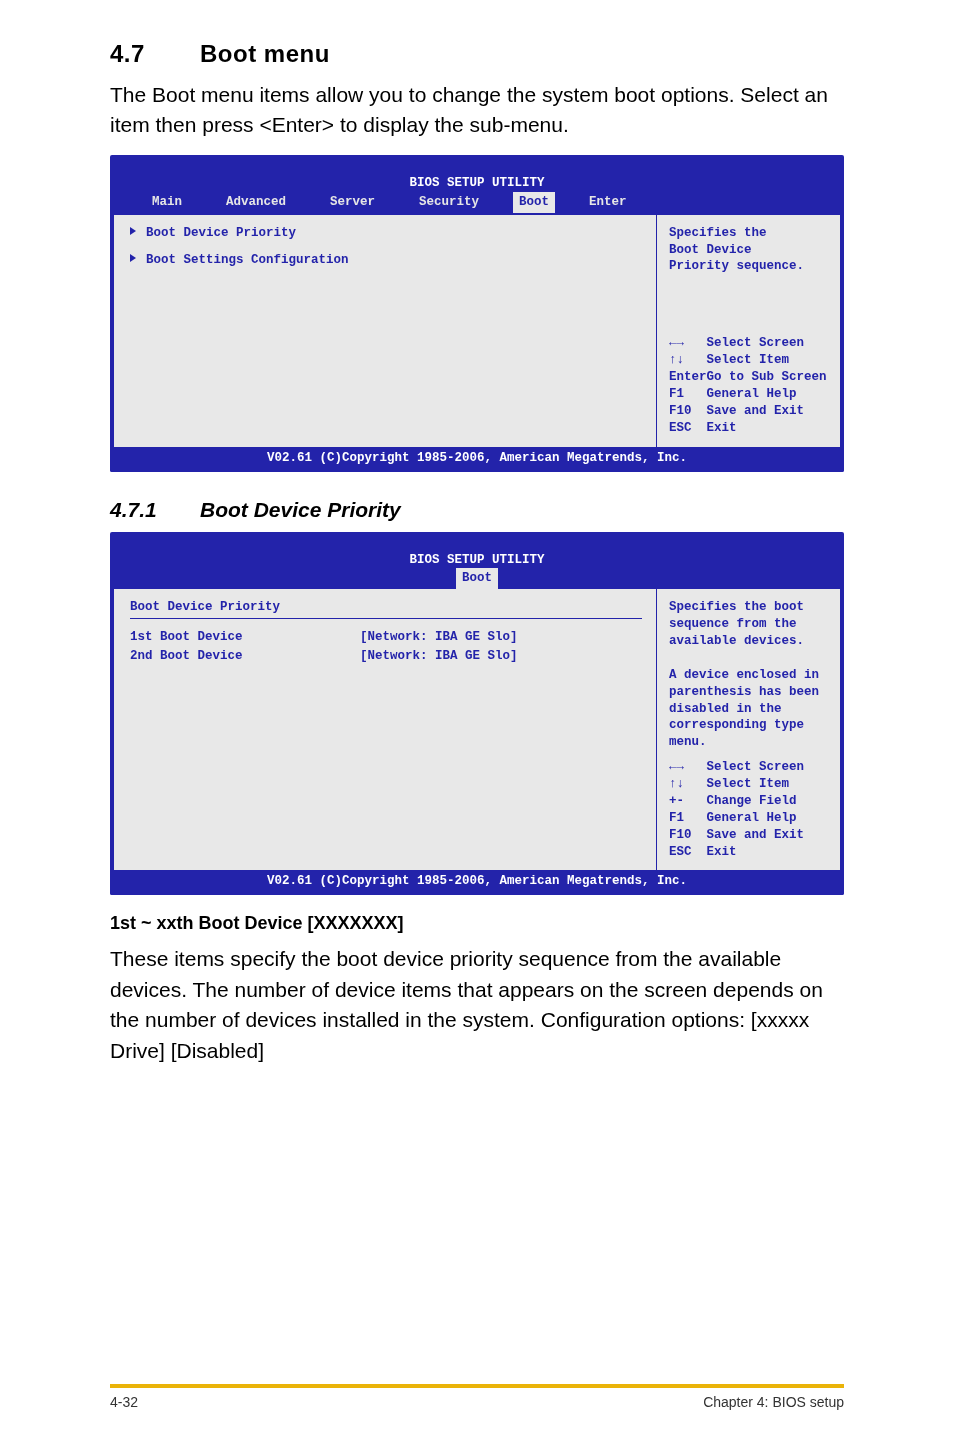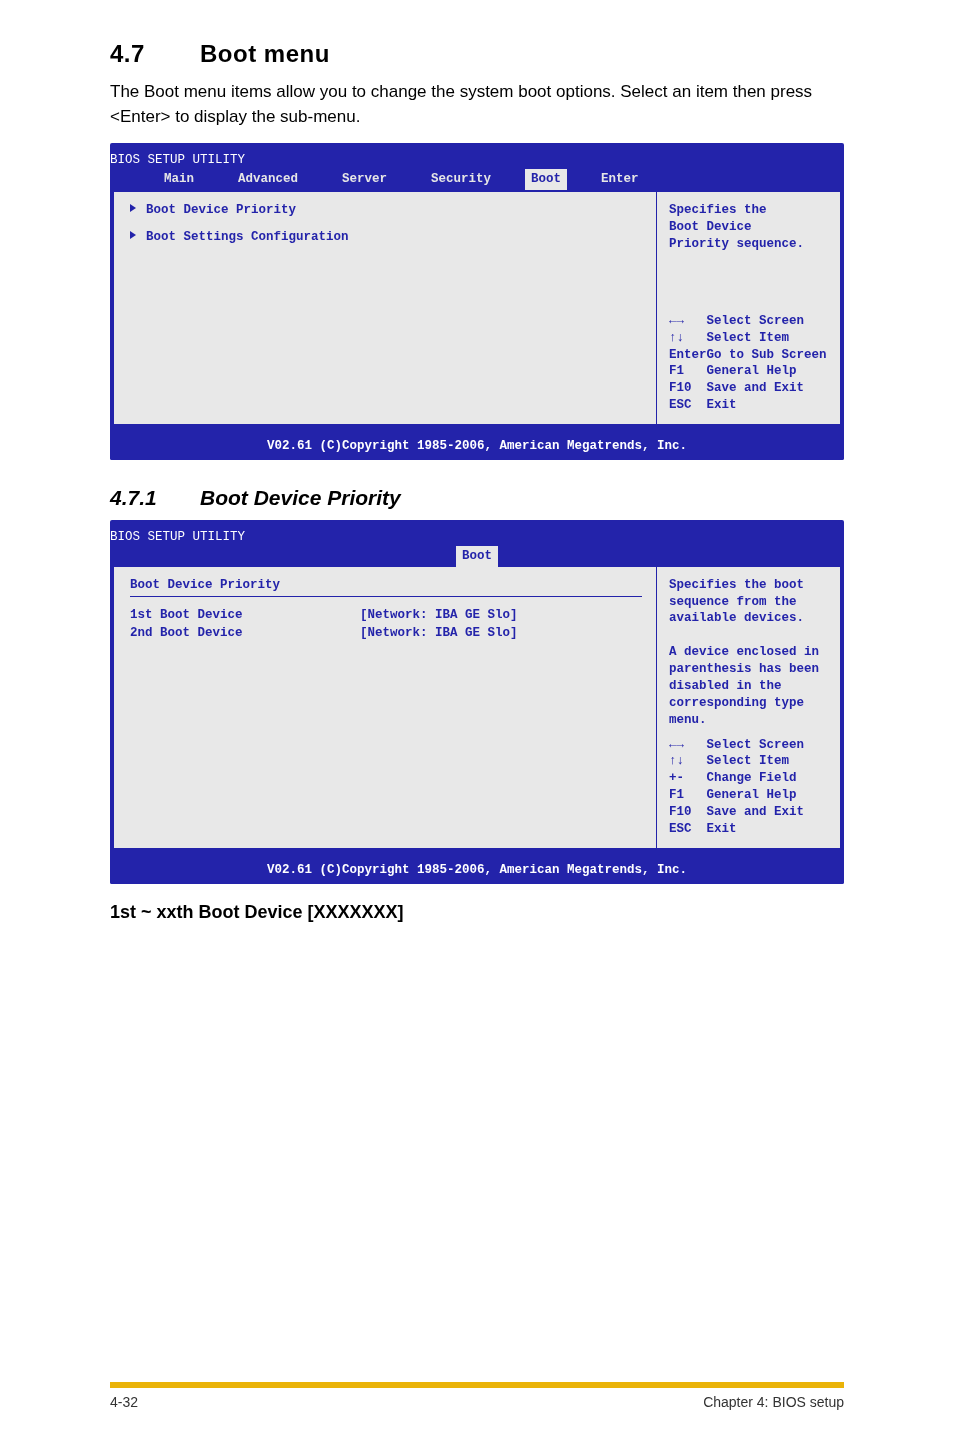--- a/index.html
+++ b/index.html
@@ -16,21 +16,21 @@
   }
   h1.section-title {
     font-family: Verdana, Arial, sans-serif;
     font-weight: bold;
     font-size: 24px;
     margin-bottom: 12px;
     letter-spacing: 0.5px;
   }
   h1.section-title .secnum { display: inline-block; width: 90px; }
   p.body-text {
-    font-size: 17px;
+    font-size: 21px;
     line-height: 1.45;
     margin-bottom: 14px;
   }
   h2.subsec-title {
     font-family: Arial, sans-serif;
     font-weight: bold;
     font-size: 21px;
     margin-top: 26px;
     margin-bottom: 10px;
     font-style: italic;
@@ -49,29 +49,29 @@
     background: #2323aa;
     font-family: "Courier New", monospace;
     font-size: 12.5px;
     font-weight: bold;
     color: #fff;
     border-radius: 2px;
     overflow: hidden;
     line-height: 1.35;
   }
   .bios-header {
-    text-align: left;
+    text-align: center;
     color: #fff;
-    padding-top: 9px;
-    font-weight: normal;
+    padding-top: 20px;
+    font-weight: bold;
   }
   .bios-tabs {
     display: flex;
     color: #e6e6e6;
-    padding: 0 28px 2px 44px;
+    padding: 0 28px 2px 32px;
   }
   .bios-tab {
     padding: 2px 10px;
     margin-right: 24px;
     white-space: pre;
   }
   .bios-tab.active {
     background: #e8e8e8;
     color: #2323aa;
     padding: 2px 6px;
@@ -130,34 +130,34 @@
     width: 230px;
     color: #2323aa;
   }
   .field-row .value {
     color: #2323aa;
   }
   .bios-footer {
     text-align: center;
     color: #fff;
     background: #2323aa;
-    padding: 14px 0 5px 0;
+    padding: 3px 0 5px 0;
     font-weight: bold;
   }
   .spacer-row { height: 8px; }
   .page-footer {
     position: absolute;
     bottom: 28px;
     left: 110px;
     right: 110px;
     display: flex;
     justify-content: space-between;
     font-size: 14px;
     color: #333;
-    border-top: 6px solid #eab308;
+    border-top: 4px solid #eab308;
     padding-top: 6px;
   }
 </style>
 </head>
 <body>
 
 <div class="page">
 
   <h1 class="section-title">
     <span class="secnum">4.7</span><span>Boot menu</span>
@@ -237,19 +237,20 @@
 +-   Change Field
 F1   General Help
 F10  Save and Exit
 ESC  Exit</div>
       </div>
     </div>
     <div class="bios-footer">V02.61 (C)Copyright 1985-2006, American Megatrends, Inc.</div>
   </div>
 
   <h3 class="subhead">1st ~ xxth Boot Device [XXXXXXX]</h3>
+  <p class="body-text">These items specify the boot device priority sequence from the available devices. The number of device items that appears on the screen depends on the number of devices installed in the system. Configuration options: [xxxxx Drive] [Disabled]</p>
 
   <div class="page-footer">
     <span>4-32</span>
     <span>Chapter 4: BIOS setup</span>
   </div>
 
 </div>
 
 </body></html>

